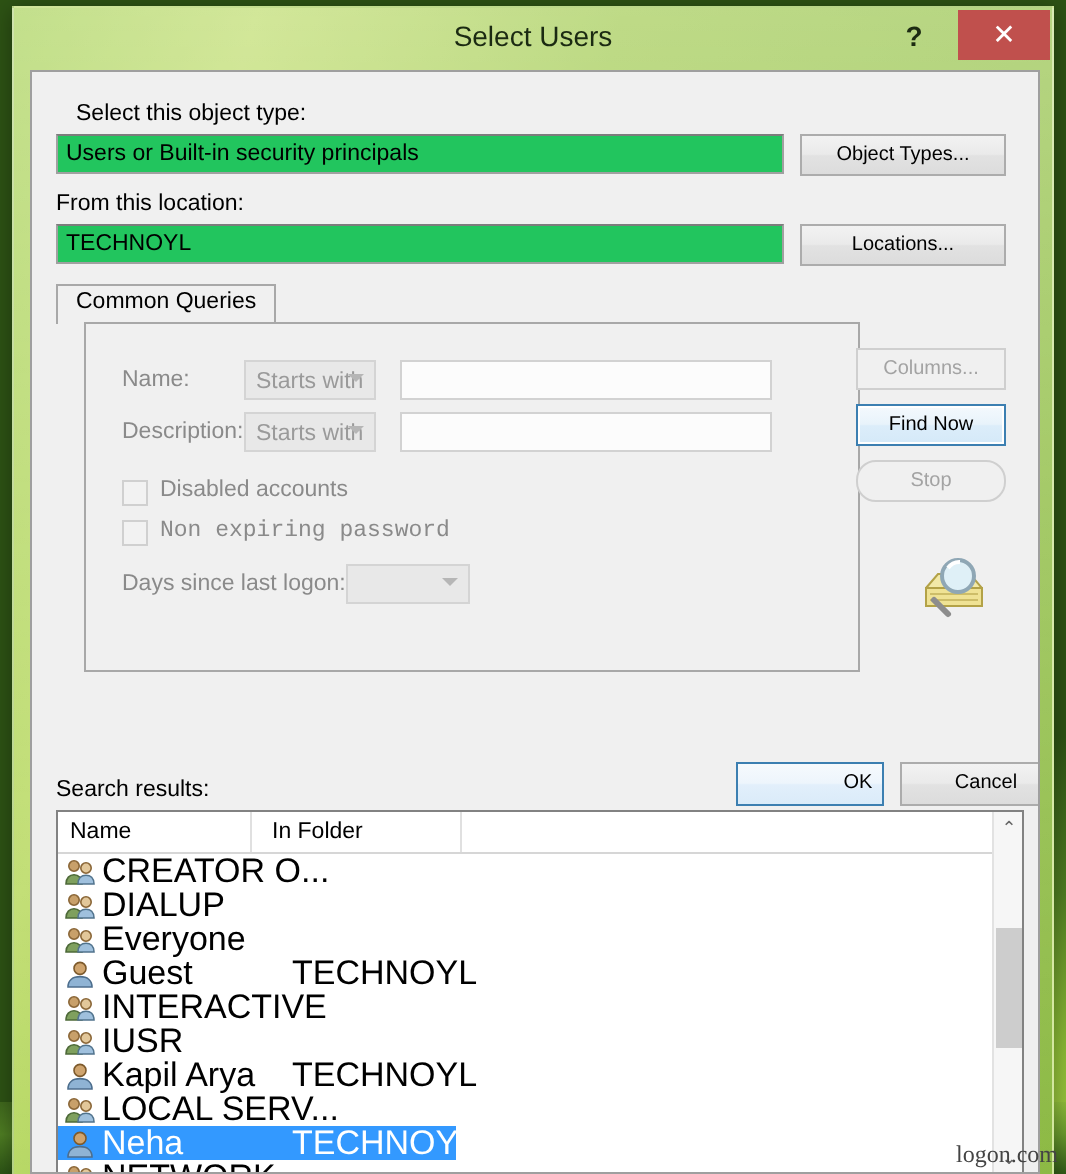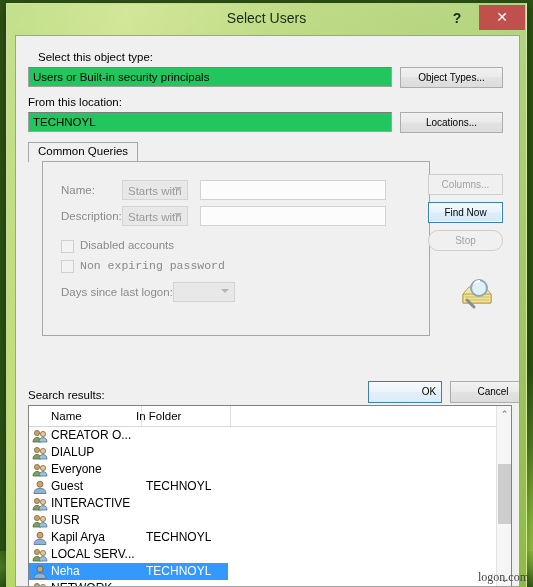--- a/index.html
+++ b/index.html
@@ -260,21 +260,21 @@
     left: 0;
     top: 21px;
     right: 15px;
     bottom: 0;
     overflow: hidden;
   }
   .row {
     position: relative;
     height: 17px;
     line-height: 17px;
-    font-size: 12px;
+    font-size: 17px;
     color: #000;
     white-space: nowrap;
     cursor: default;
   }
   .row.selected {
     background: #3399ff;
     color: #ffffff;
     width: 199px;
   }
   .row .rname {
@@ -410,21 +410,21 @@
         </svg>
       </div>
 
       <div class="btn default" style="left:352px; top:345px; width:74px; height:22px; line-height:20px;">OK</div>
       <div class="btn" style="left:434px; top:345px; width:74px; height:22px; line-height:20px;padding-left:12px;">Cancel</div>
 
       <div class="label" style="left:12px; top:353px;">Search results:</div>
 
       <div class="listbox" style="left:12px; top:369px; width:484px; height:183px;">
         <div class="listheader">
-          <div class="hcell" style="left:16px; width:97px;">Name</div>
+          <div class="hcell" style="left:0; width:97px;">Name</div>
           <div class="hcell" style="left:101px; width:101px;">In Folder</div>
           <div class="hcell" style="left:202px; width:267px; border-right:none;"></div>
         </div>
         <div class="rows" id="rows-container">
             <div class="row">
               <span class="ricon"><svg width="16" height="14" viewBox="0 0 16 14">
                   <circle cx="5" cy="4" r="2.6" fill="#c8a06a" stroke="#8a6637" stroke-width="0.8"></circle>
                   <path d="M1 13 c0-3 1.8-4.6 4-4.6 s4 1.6 4 4.6z" fill="#7fa05e" stroke="#4e6a39" stroke-width="0.8"></path>
                   <circle cx="11" cy="5" r="2.6" fill="#e2c79a" stroke="#8a6637" stroke-width="0.8"></circle>
                   <path d="M7 13 c0-3 1.8-4.4 4-4.4 s4 1.4 4 4.4z" fill="#9fc0dd" stroke="#51738d" stroke-width="0.8"></path>

